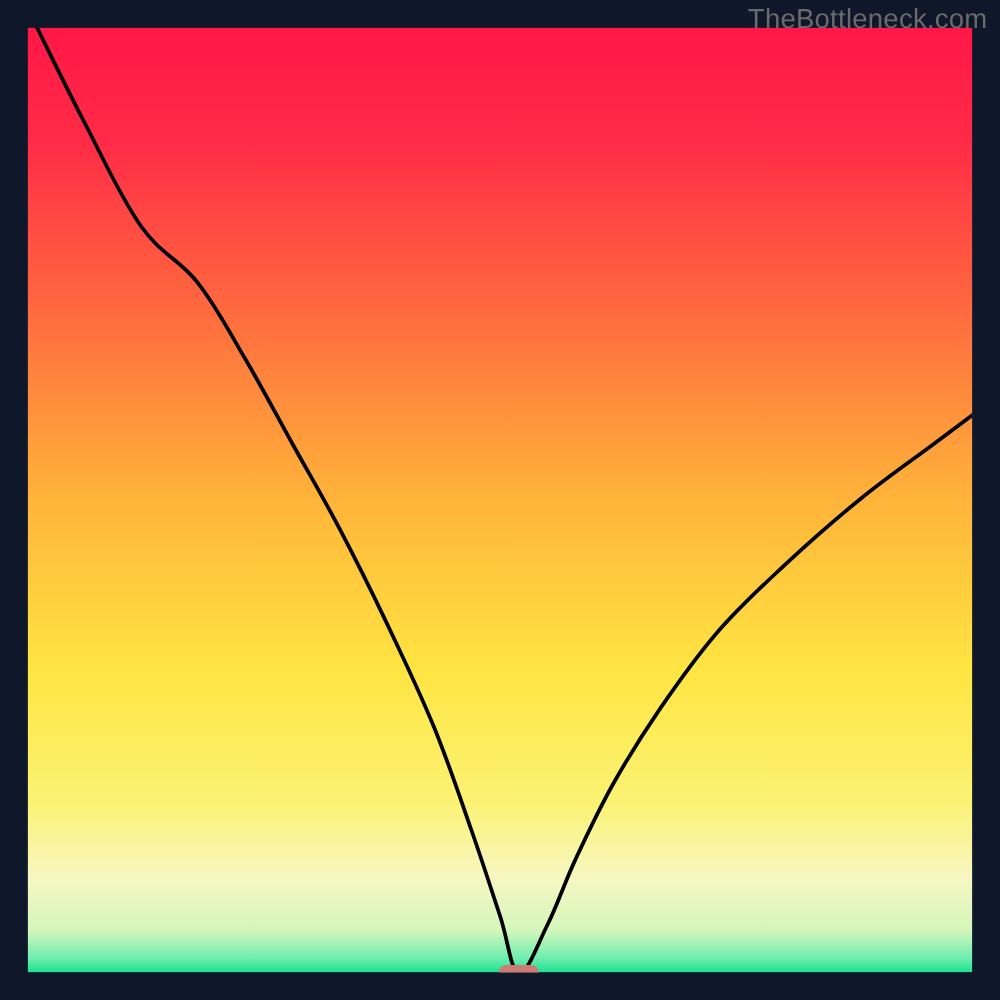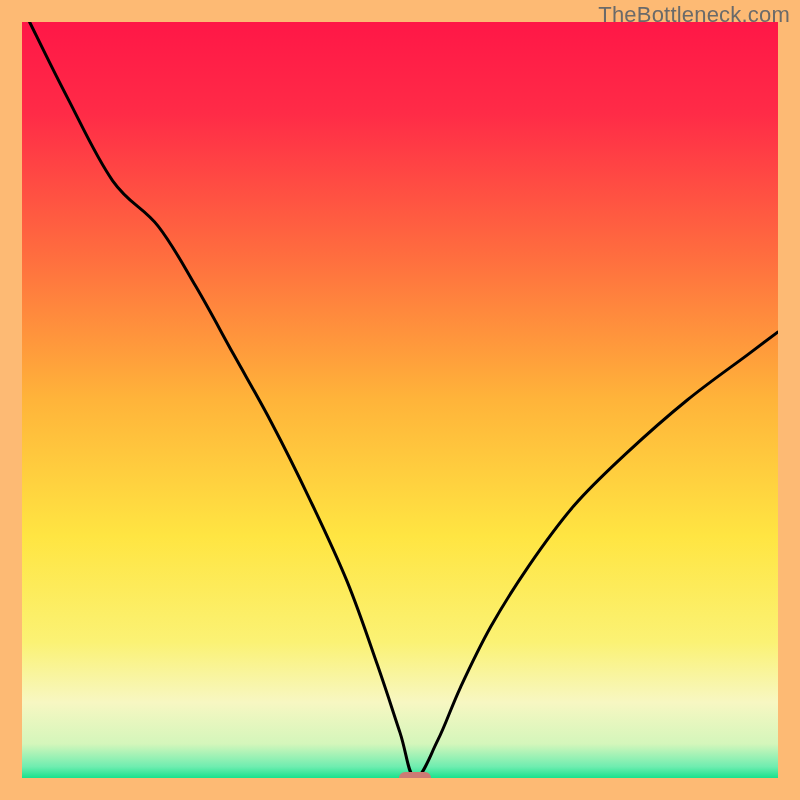--- a/index.html
+++ b/index.html
@@ -9,21 +9,21 @@
     height: 800px;
     background: #000;
     overflow: hidden;
   }
   .frame {
     position: absolute;
     top: 0;
     left: 0;
     width: 800px;
     height: 800px;
-    background: #fdba74;
+    background: #0f172a;
   }
   .plot-area {
     position: absolute;
     left: 22px;
     top: 22px;
     width: 756px;
     height: 756px;
     overflow: hidden;
   }
   .gradient-bg {

